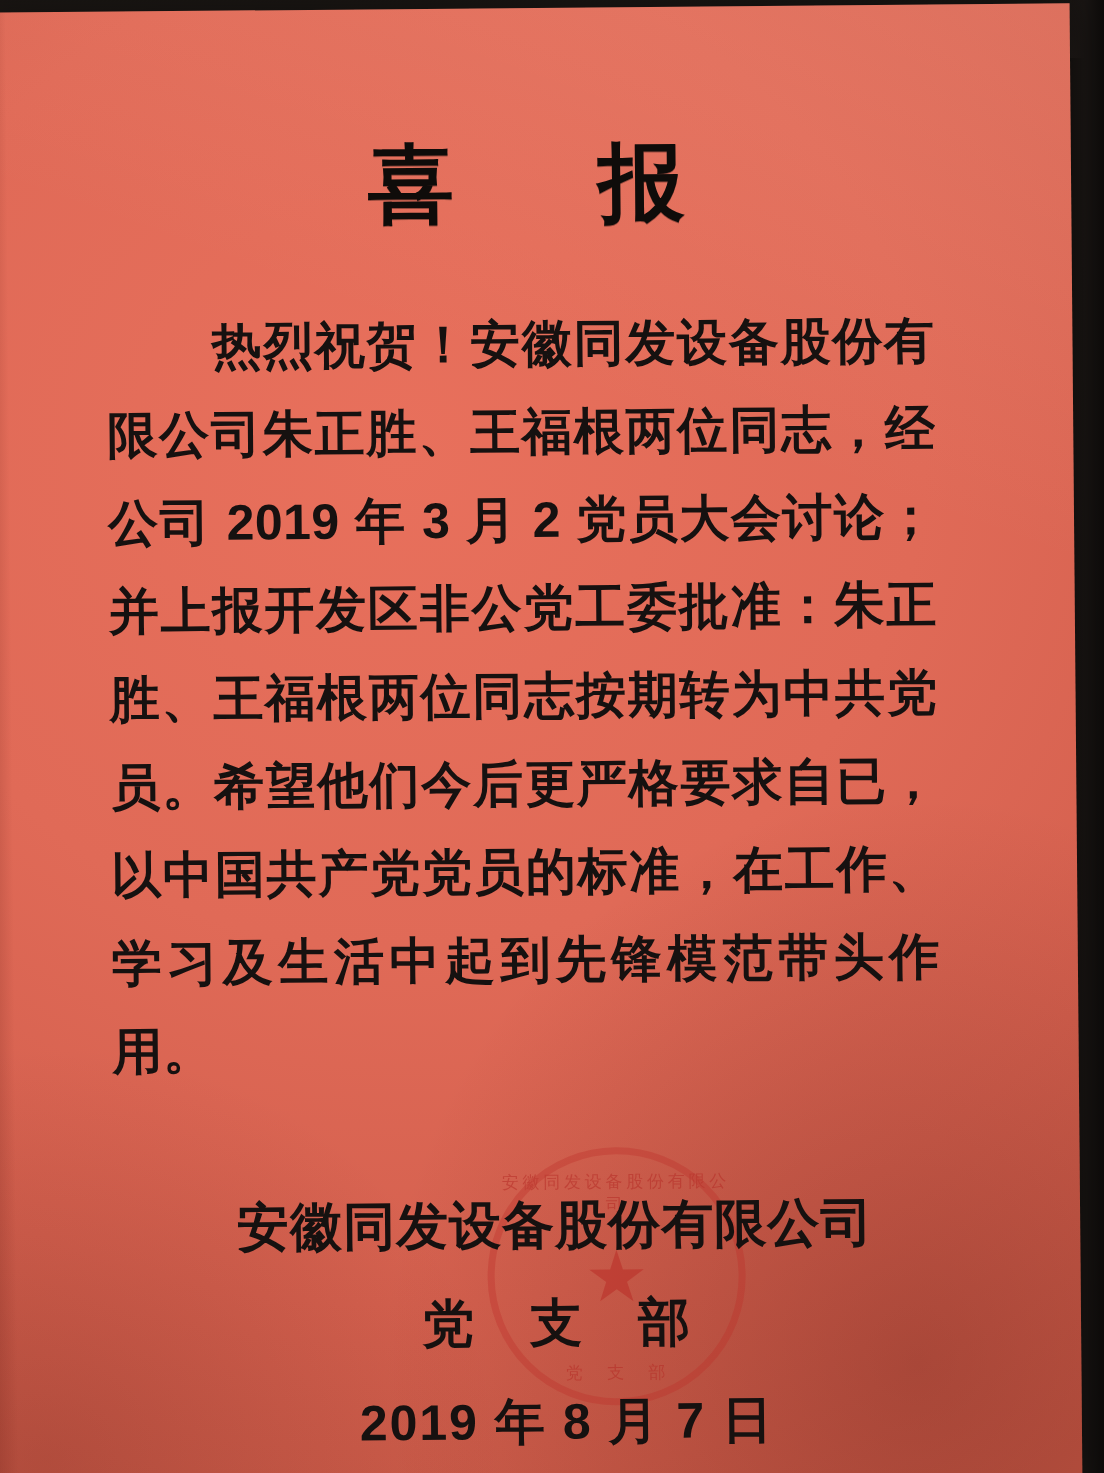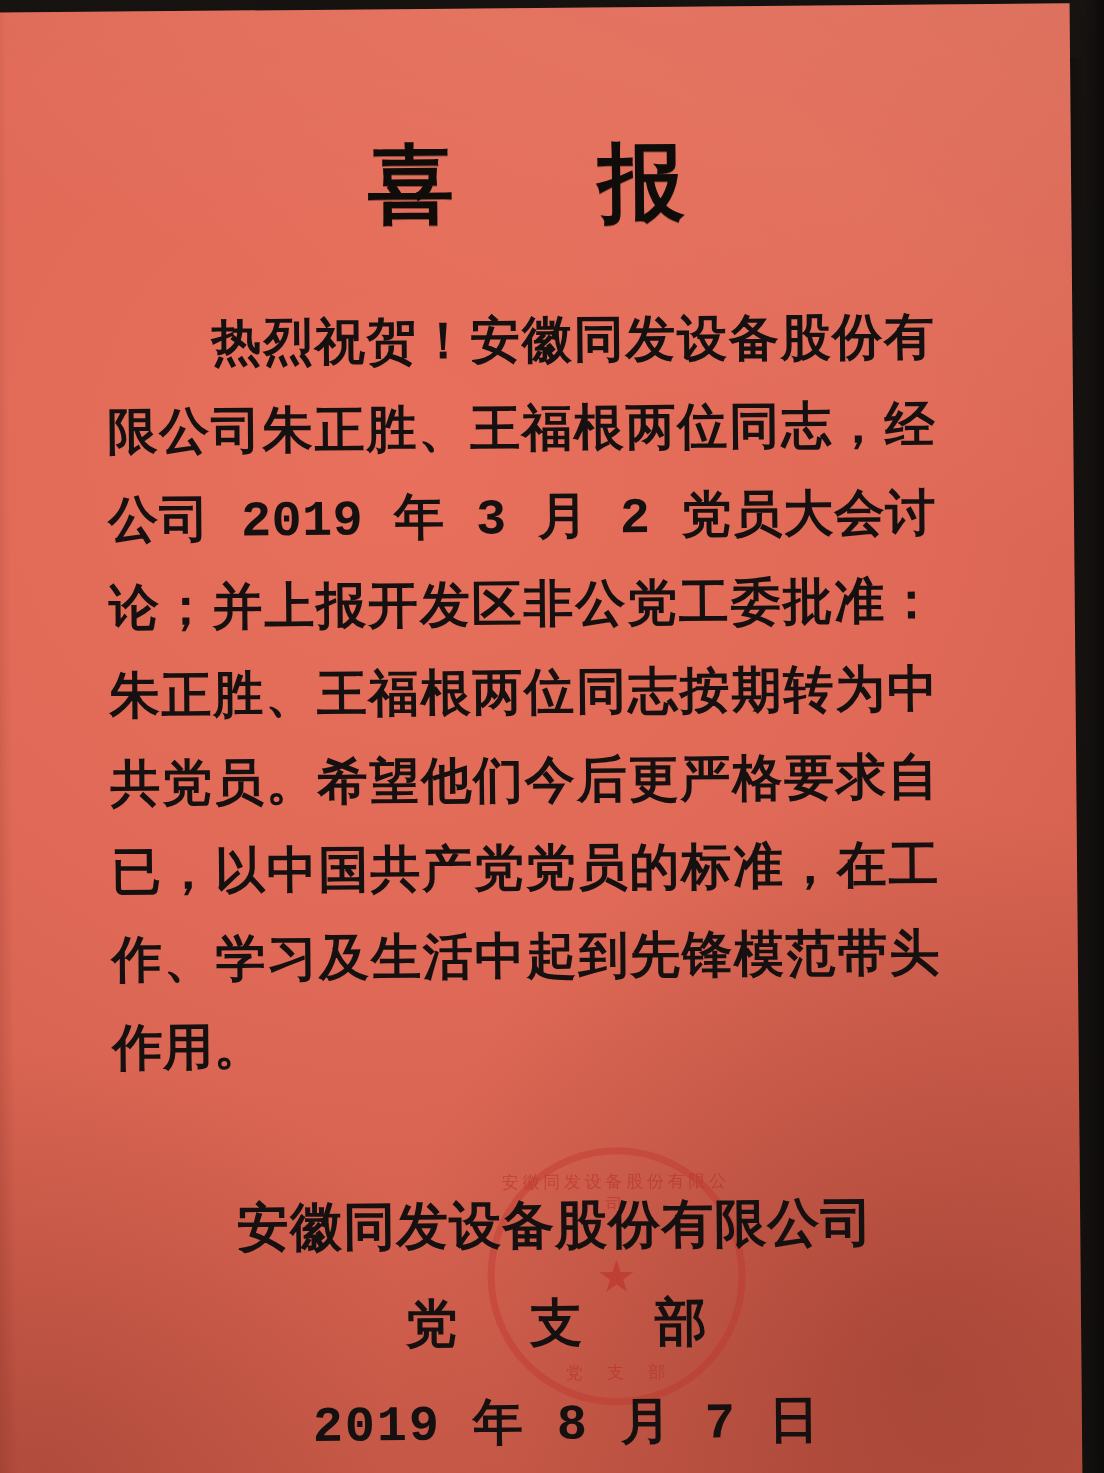--- a/index.html
+++ b/index.html
@@ -7,21 +7,21 @@
     margin: 0;
     padding: 0;
     background: #1a1a1a;
   }
   .page {
     position: relative;
     width: 1104px;
     height: 1473px;
     overflow: hidden;
     background: #000;
-    font-family: Liberation Mono, monospace;
+    font-family: Liberation Sans, sans-serif;
   }
 
   
   .backdrop {
     position: absolute;
     inset: 0;
     background: linear-gradient(115deg, #2a2522 0%, #15120f 45%, #24201c 100%);
   }
   .backdrop-strip-top {
     position: absolute;

